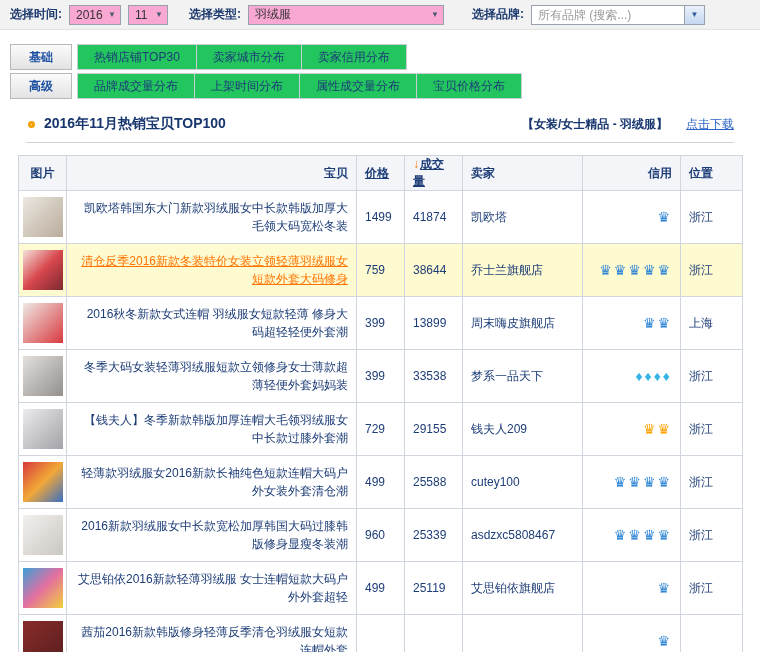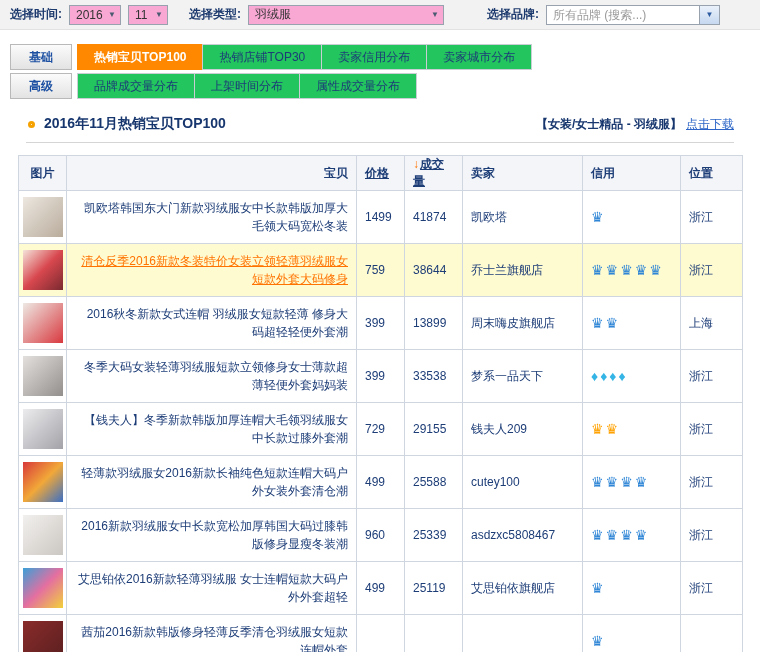--- a/index.html
+++ b/index.html
@@ -31,35 +31,35 @@
   .tab { padding:0 16px; background:#22c55e; border:1px solid #c9cdd4; color:#1d3d77;
     margin-left:-1px; cursor:pointer; white-space:nowrap; }
   .tab.active { background:#ff8800; border-color:#ff8800; color:#fff; font-weight:bold; }
 
   
   .section-header { display:flex; align-items:center; margin:16px 26px 0; padding:0 0 9px 2px;
     border-bottom:1px solid #d5d5d5; }
   .bullet { width:7px; height:7px; border:3px solid #f5a200; border-radius:50%; background:#fff;
     margin-right:9px; flex:none; }
   .section-title { font-size:14px; font-weight:bold; color:#17366e; }
-  .section-right { margin-left:auto; display:flex; align-items:center; gap:4px; }
+  .section-right { margin-left:auto; display:flex; align-items:center; gap:18px; }
   .category { font-weight:bold; color:#17366e; }
   .download { color:#2b64c6; text-decoration:underline; cursor:pointer; }
 
   
   table { margin:12px 18px 0; border-collapse:collapse; width:724px; table-layout:fixed; }
   th { background:#f3f5f8; border:1px solid #cfd6df; height:30px; text-align:left;
     padding:0 8px; color:#1d3d77; font-weight:bold; }
   td { border:1px solid #cfd6df; padding:6px 8px; color:#1d3d77; height:43px; vertical-align:middle; }
   .c-img { width:48px; padding:6px 4px; text-align:center; }
   .c-title { width:290px;text-align:right; }
   .c-price { width:48px; }
   .c-vol { width:58px; }
   .c-seller { width:120px; }
-  .c-credit { width:98px; }
+  .c-credit { width:98px;text-align:right; }
   .c-loc { width:62px; }
   .thumb { width:40px; height:40px; margin:0 auto; }
   .title { color:#1d3d77; line-height:1.5; display:block; cursor:pointer; text-decoration:none; }
   tr.hl td { background:#fffbd0; }
   tr.hl .title { color:#ff7300; text-decoration:underline; }
   .credit-icon { font-size:14px; margin-right:2px; }
   .arrow { color:#ff7300; font-weight:bold; margin-right:1px; text-decoration:none; display:inline-block; }
   .sortable { text-decoration:underline; cursor:pointer; }
 </style>
 </head>
@@ -73,42 +73,42 @@
   </div>
   <div class="select w-month">
     <span>11</span>
     <span class="caret">▼</span>
   </div>
   <span class="filter-label" style="margin-left:14px">选择类型:</span>
   <div class="select w-type">
     <span>羽绒服</span>
     <span class="caret">▼</span>
   </div>
-  <span class="filter-label" style="margin-left:36px">选择品牌:</span>
+  <span class="filter-label" style="margin-left:21px">选择品牌:</span>
   <div class="brand-combo">
     <input class="brand-input" placeholder="所有品牌 (搜索...)" style="">
     <div class="brand-btn">
       <span class="caret">▼</span>
     </div>
   </div>
 </div>
 
 <div class="tabs">
   <div class="tab-row">
     <div class="side-tab">基础</div>
-    <div class="tab active">热销宝贝TOP100</div>
     <div class="tab">热销店铺TOP30</div>
+    <div class="tab">卖家城市分布</div>
     <div class="tab">卖家信用分布</div>
-    <div class="tab">卖家城市分布</div>
   </div>
   <div class="tab-row tab-row2">
     <div class="side-tab">高级</div>
     <div class="tab">品牌成交量分布</div>
     <div class="tab">上架时间分布</div>
     <div class="tab">属性成交量分布</div>
+    <div class="tab">宝贝价格分布</div>
   </div>
 </div>
 
 <div class="section-header">
   <span class="bullet"></span>
   <span class="section-title">2016年11月热销宝贝TOP100</span>
   <span class="section-right">
     <span class="category">【女装/女士精品 - 羽绒服】</span>
     <span class="download">点击下载</span>
   </span>

